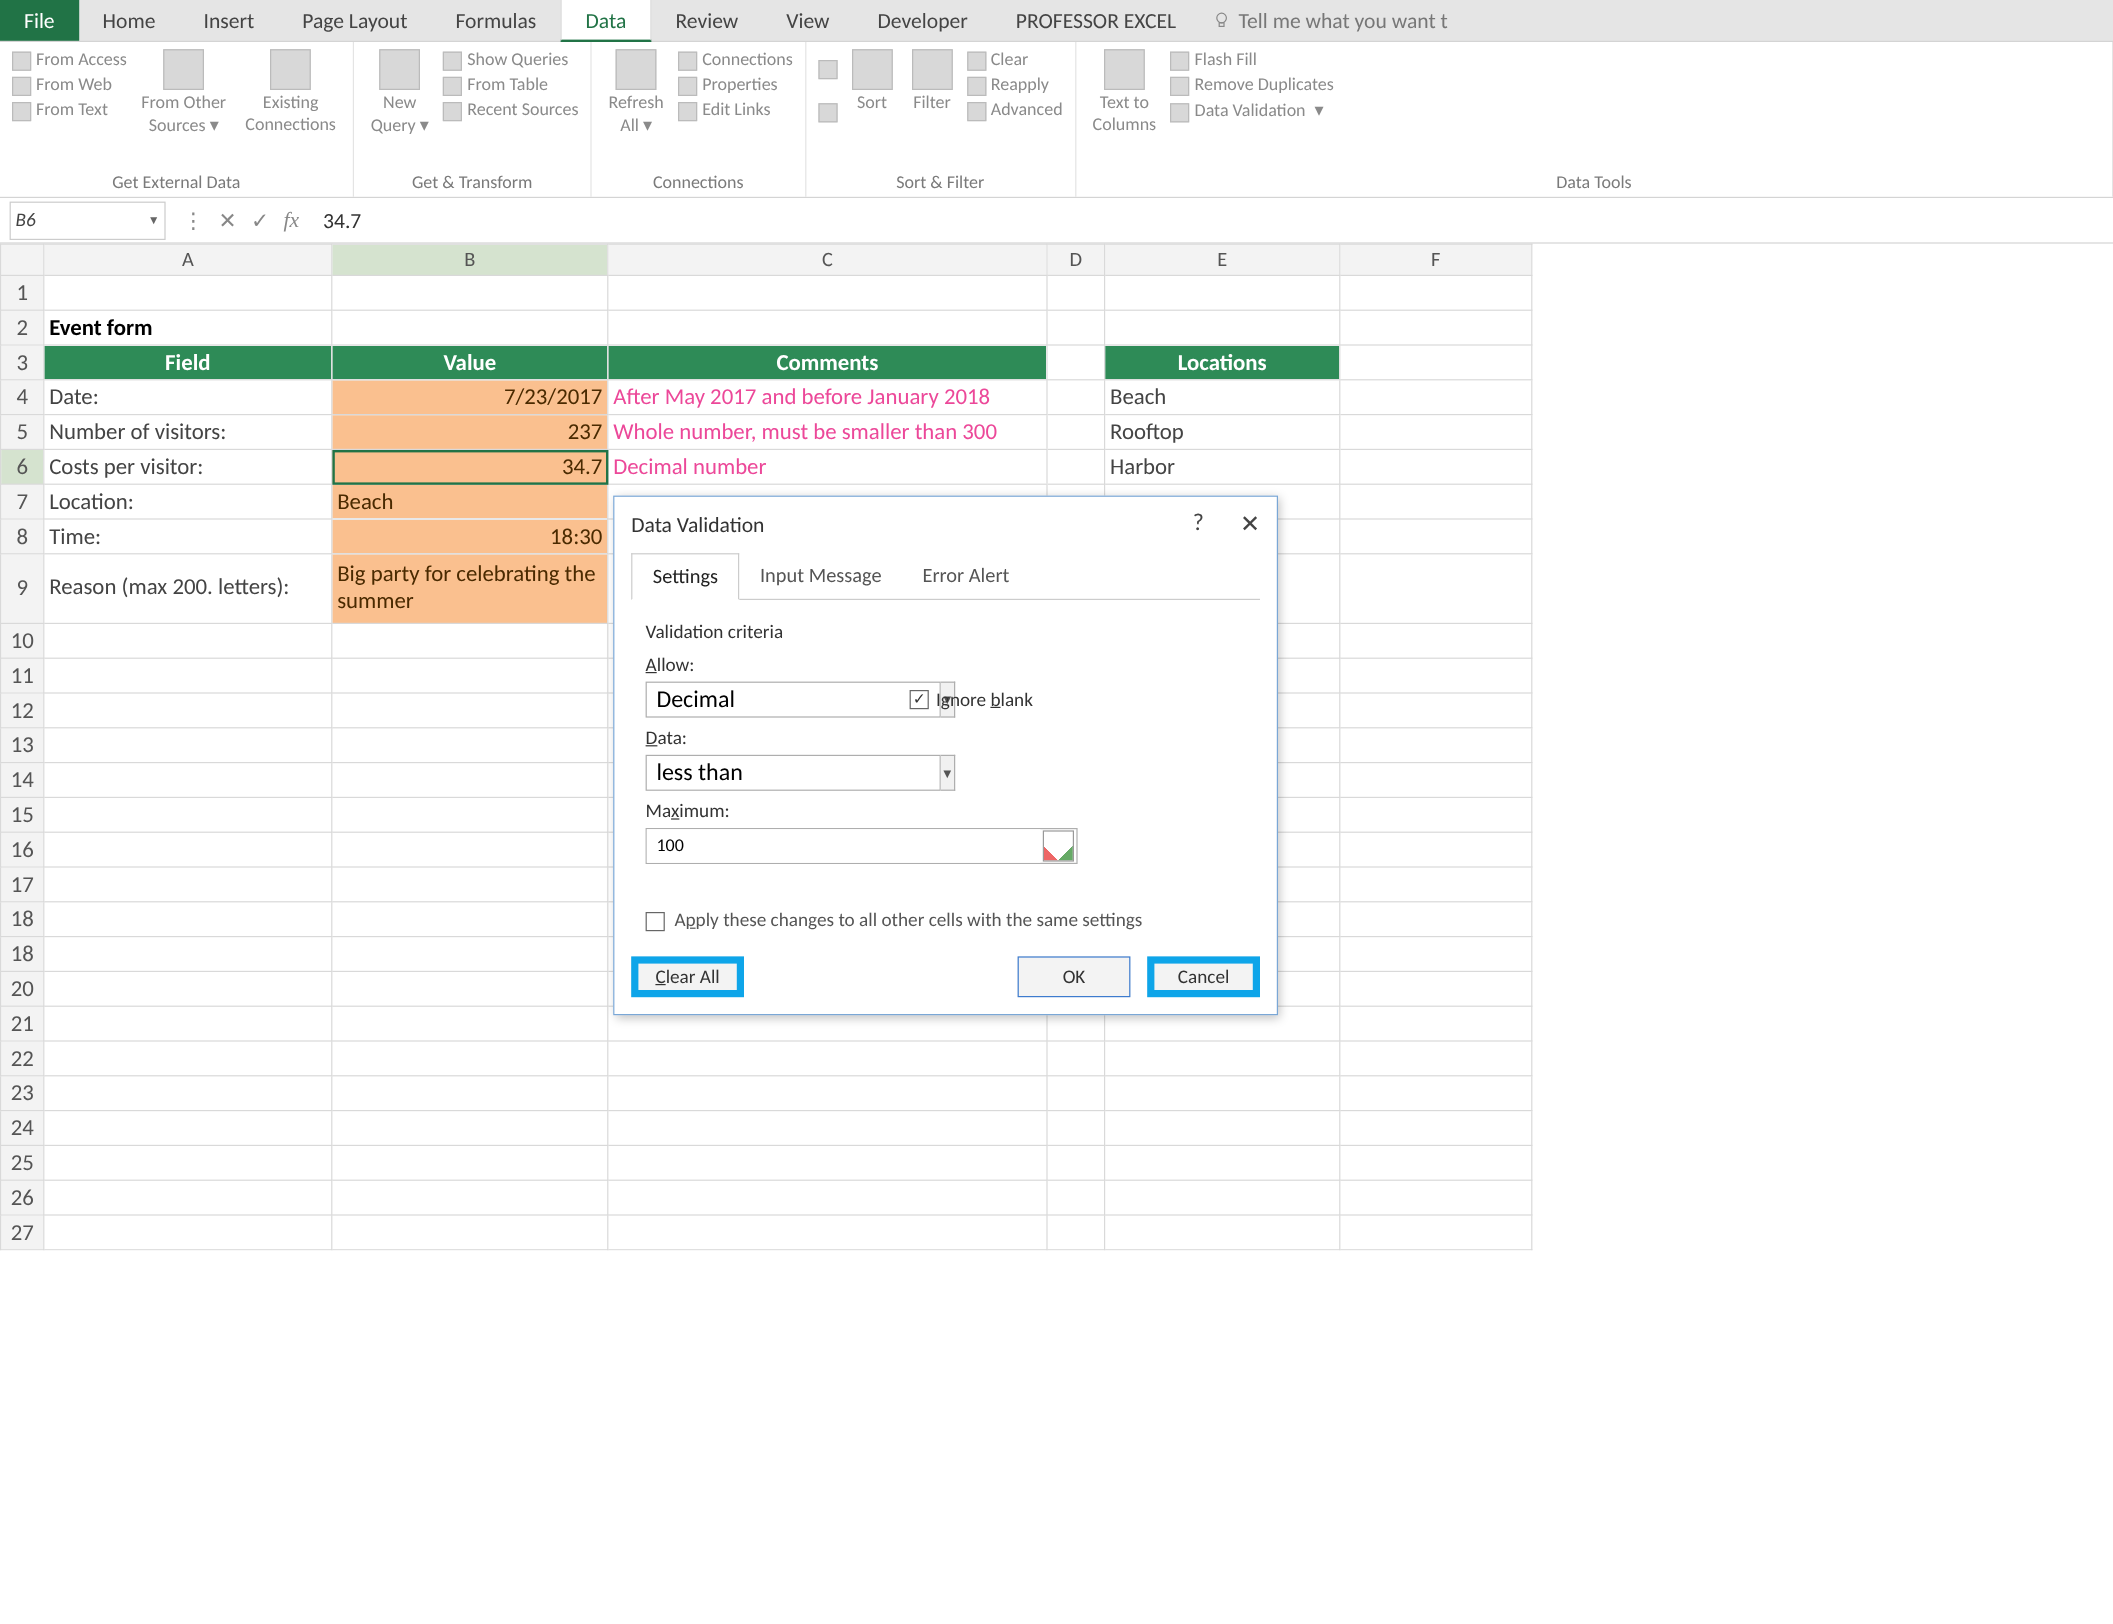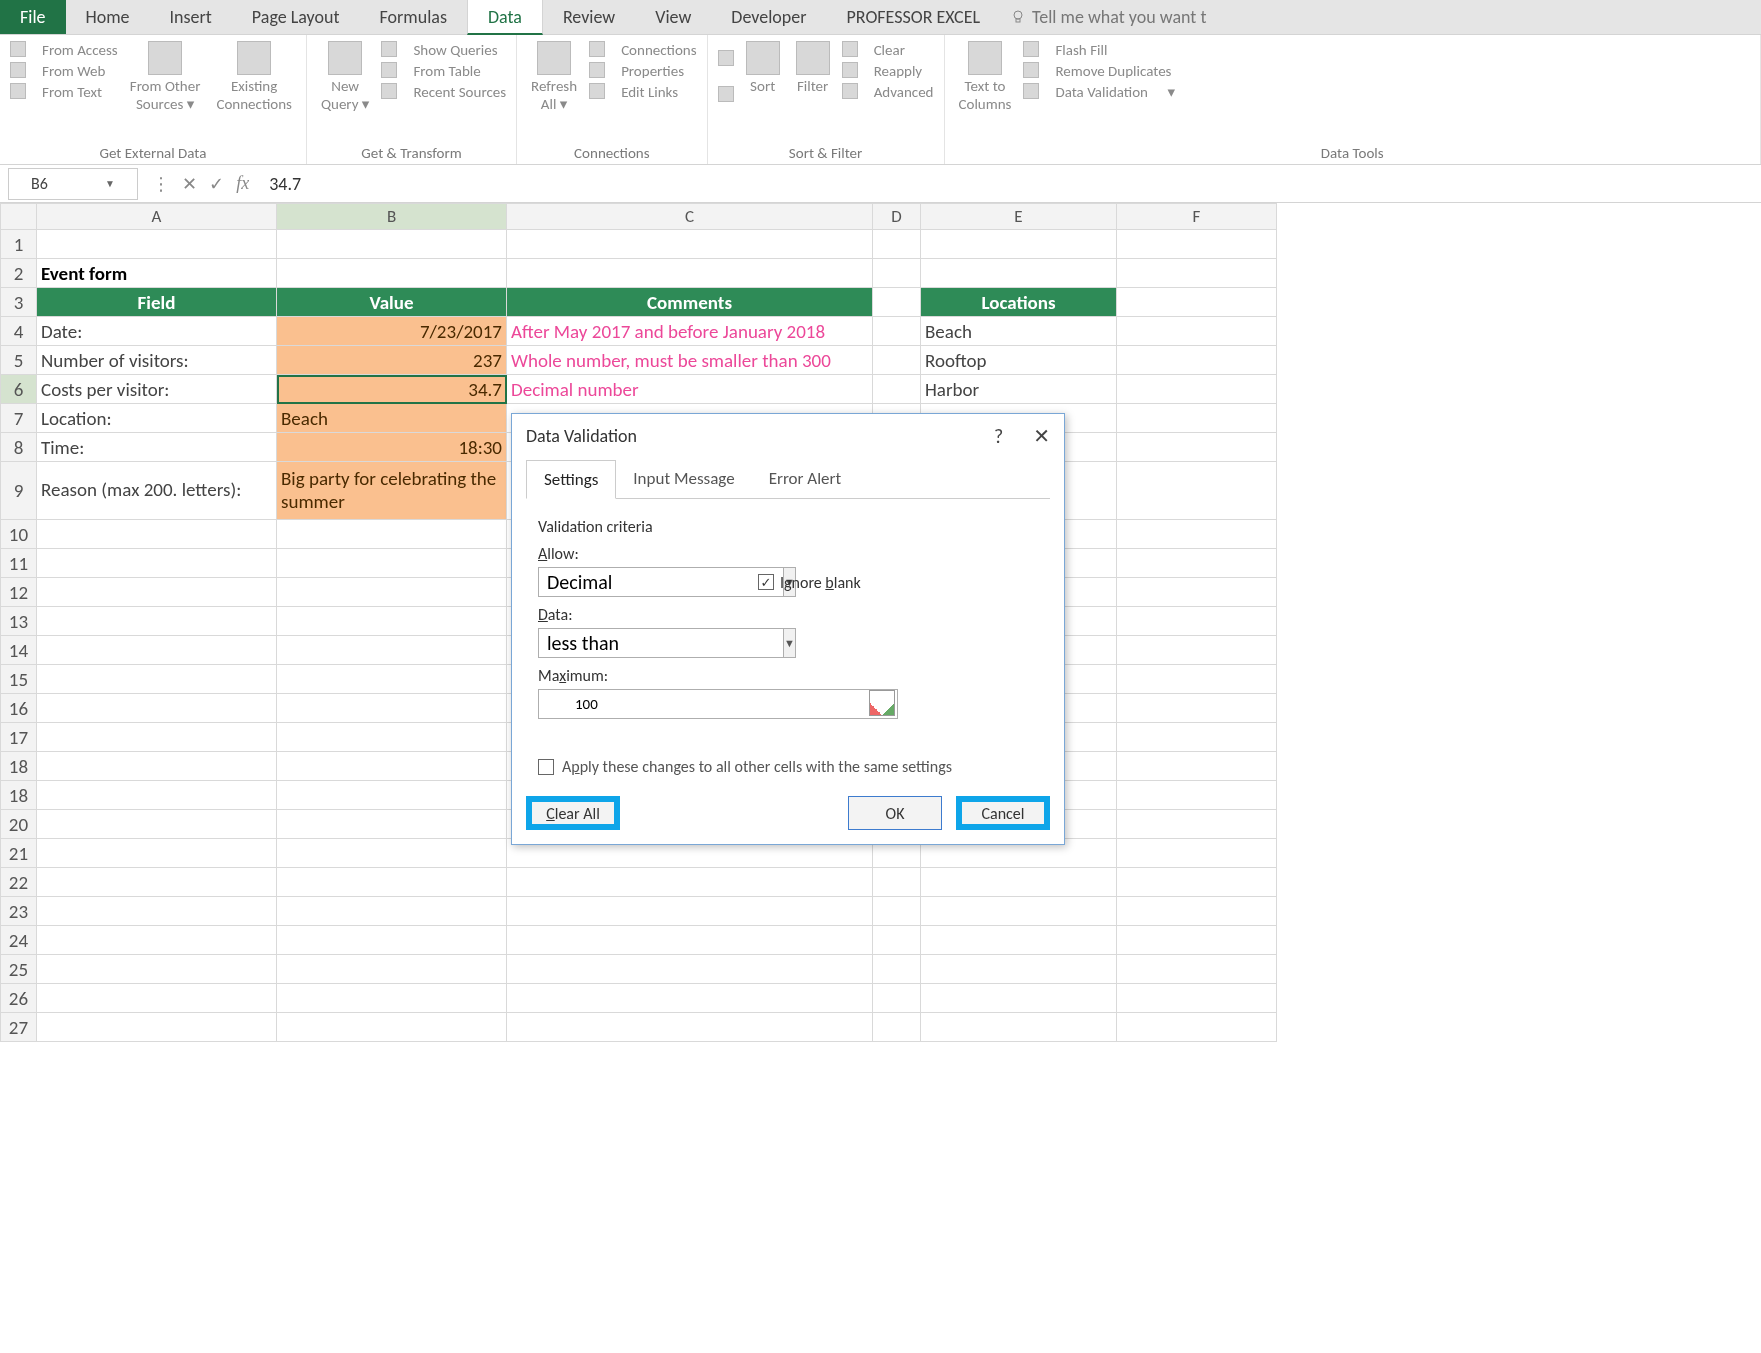--- a/index.html
+++ b/index.html
@@ -14,26 +14,26 @@
   .bulb { width:16px; height:16px; }
 
   
   .ribbon-body { display:flex; height:130px; border-bottom:1px solid #d4d4d4;}
   .group { border-right:1px solid #e4e4e4; padding:6px 10px 2px; display:flex; flex-direction:column; justify-content:space-between; }
   .group-content { display:flex; gap:8px; align-items:flex-start; color:#8a8a8a;}
   .group-label { text-align:center; font-size:15px; color:#7a7a7a; padding-top:2px;}
   .big-btn { display:flex; flex-direction:column; align-items:center; text-align:center; font-size:15px; color:#8a8a8a; padding:0 4px;}
   .big-icon { width:34px; height:34px; background:#d8d8d8; border:1px solid #bbb; margin-bottom:2px;}
   .stack { display:flex; flex-direction:column; gap:3px; font-size:15px; color:#8a8a8a;}
-  .stack .row { display:flex; align-items:flex-start; gap:16px; white-space:nowrap;}
+  .stack .row { display:flex; align-items:flex-end; gap:4px; white-space:nowrap;}
   .mini-icon { width:16px; height:16px; background:#d8d8d8; border:1px solid #bbb; display:inline-block;}
 
   
   .formula-bar { display:flex; align-items:center; height:38px; border-bottom:1px solid #d4d4d4; }
-  .name-box { width:130px; height:32px; border:1px solid #ccc; margin:0 4px 0 8px; display:flex; align-items:center; padding:0 22px; font-size:16px; justify-content:space-between;}
+  .name-box { width:130px; height:32px; border:1px solid #ccc; margin:0 4px 0 8px; display:flex; align-items:center; padding:0 4px; font-size:16px; justify-content:space-between;font-style:italic;}
   .name-drop { font-size:10px; color:#666;}
   .fx-sep { display:flex; align-items:center; gap:12px; padding:0 10px; color:#888;}
   .fx-sep span { font-size:18px;}
   .fxlabel { font-style:italic; font-family:"Times New Roman",serif;}
   .formula-input { flex:1; padding:0 10px; font-size:18px; color:#333; }
 
   
   .grid-wrap { position:relative; }
   table.sheet { border-collapse:collapse; table-layout:fixed; }
   .sheet th, .sheet td { border:1px solid #d9d9d9; height:29px; font-size:19px; padding:0 4px; overflow:hidden; white-space:nowrap;}
@@ -64,21 +64,21 @@
   .dlg-tabs { display:flex; border-bottom:1px solid #ccc; margin:8px 14px 0;}
   .dlg-tab { padding:8px 17px; font-size:17px; color:#555; cursor:pointer;}
   .dlg-tab.active { border:1px solid #ccc; border-bottom:1px solid #fff; margin-bottom:-1px; background:#fff; color:#222;}
   .dlg-body { padding:12px 26px 8px;}
   .dlg-body .lbl { font-size:16px; color:#333; margin:8px 0 4px;}
   .combo { display:flex; width:200px;}
   .combo input { flex:1; height:30px; border:1px solid #aeaeae; padding:0 8px; font-size:20px;}
   .combo .drop { width:24px; height:30px; border:1px solid #aeaeae; border-left:none; background:#f1f1f1; display:flex; align-items:center; justify-content:center; font-size:11px; color:#555;}
   .check { display:inline-flex; align-items:center; gap:6px; font-size:16px; color:#333; margin-left:20px;}
   .chkbox { width:16px; height:16px; border:1px solid #666; display:inline-flex; align-items:center; justify-content:center; font-size:13px;}
-  .fullinput { width:360px; height:30px; border:1px solid #aeaeae; display:flex; padding-left:28px;}
+  .fullinput { width:360px; height:30px; border:1px solid #aeaeae; display:flex; align-items:center;}
   .fullinput input { flex:1; border:none; height:100%; padding:0 8px; font-size:15px;}
   .fullinput .pick { width:26px; height:26px; margin:0 2px; background:
       linear-gradient(45deg,#e66 25%,transparent 25%),
       linear-gradient(-45deg,#6a6 25%,transparent 25%); border:1px solid #999;}
   .apply-row { padding:30px 26px 10px; display:flex; align-items:center; gap:8px; color:#555; font-size:16px;}
   .dlg-buttons { display:flex; justify-content:space-between; padding:10px 14px 14px;}
   .btn { width:94px; height:34px; border:6px solid #0ea5e9; background:#f3f3f3; font-size:16px; color:#333;}
   .btn.primary { border:1px solid #3d7bce;}
   .btn-right { display:flex; gap:14px;}
   .row-allow { display:flex; align-items:center;}

